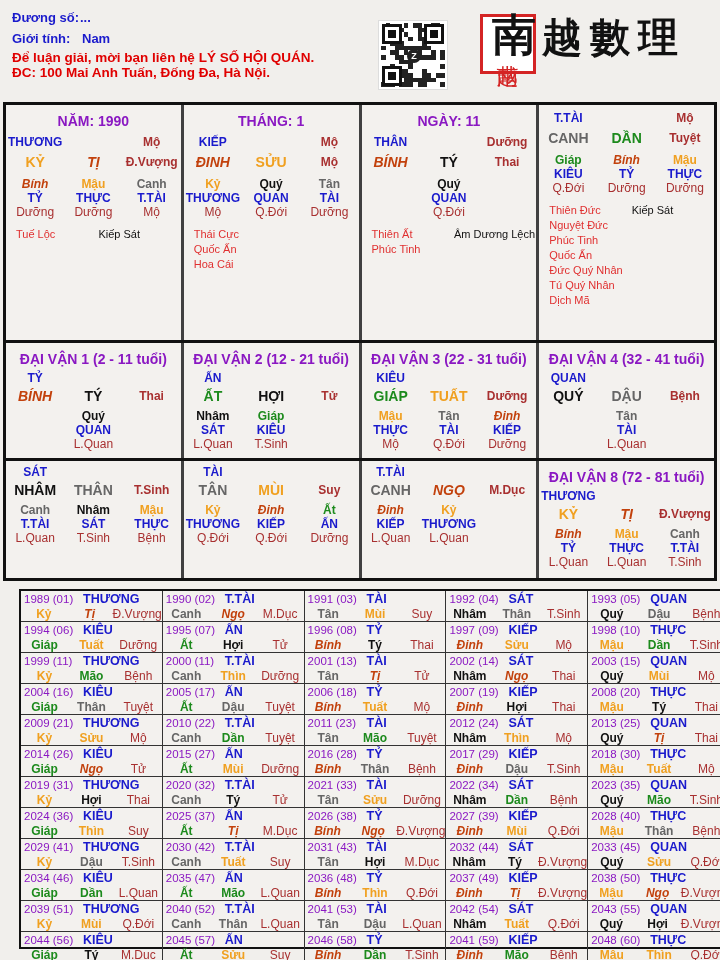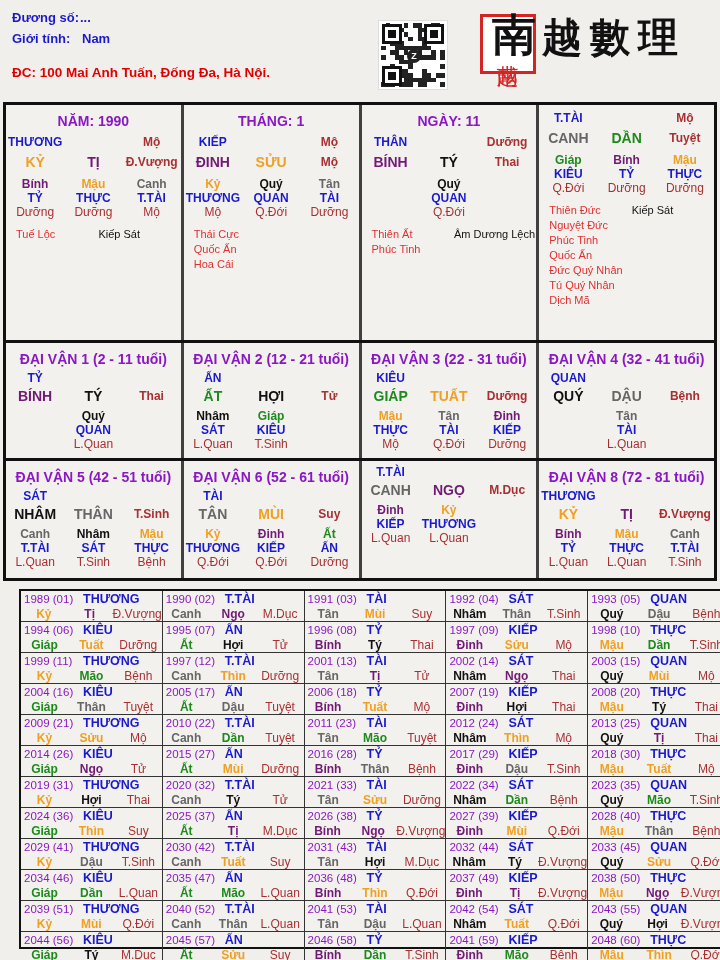--- a/index.html
+++ b/index.html
@@ -39,21 +39,21 @@
   .row2 .ptitle, .row3 .ptitle { font-size: 14px; margin-top: 8px; }
   .cols3 { display: grid; grid-template-columns: 1fr 1fr 1fr; text-align: center; }
   .cell { font-size: 12px; font-weight: bold; min-height: 14px; line-height: 14px; }
   .cell.big { font-size: 14px; line-height: 22px; }
   .stars { display: grid; grid-template-columns: 1fr 1fr; margin-top: 8px; padding-left: 10px; font-size: 11px; line-height: 15px; }
   .star-red { color: #e03030; }
   .star-black { color: #111; }
 
   .c-blue { color: #1a1acc; }
   .c-orange { color: #f0a020; }
-  .c-red { color: #701a75; }
+  .c-red { color: #c2410c; font-style: italic; }
   .c-brown { color: #a83030; }
   .c-gray { color: #666666; }
   .c-black { color: #111; }
   .c-green { color: #1c8a1c; }
   .c-dred { color: #a83030; font-weight: normal; }
 
   
   .years { position: absolute; left: 19px; top: 589px; width: 713px; height: 360px; border: 2px solid #111; display: grid; grid-template-columns: repeat(5, 1fr); grid-template-rows: repeat(12, 1fr); background: #f3f1ee; }
   .yc { border-right: 1px solid #333; border-bottom: 1px solid #333; position: relative; font-size: 12px; }
   .yc:nth-child(5n) { border-right: none; }
@@ -68,20 +68,21 @@
 </head>
 <body>
 
 <div class="header">
   <div class="hdr-line hdr-blue" style="top:10px;">
     <span class="hdr-label">Đương số:</span><span style="margin-left:-2px">...</span>
   </div>
   <div class="hdr-line hdr-blue" style="top:31px;">
     <span class="hdr-label">Giới tính:</span><span>Nam</span>
   </div>
+  <div class="hdr-line hdr-red" style="top:50px;">Để luận giải, mời bạn liên hệ LÝ SỐ HỘI QUÁN.</div>
   <div class="hdr-line hdr-red" style="top:65px;">ĐC: 100 Mai Anh Tuấn, Đống Đa, Hà Nội.</div>
 
   <div class="qr">
     <div class="qr-grid">
         <span style="background: transparent;"></span>
         <span style="background: rgb(34, 34, 34);"></span>
         <span style="background: transparent;"></span>
         <span style="background: transparent;"></span>
         <span style="background: transparent;"></span>
         <span style="background: rgb(34, 34, 34);"></span>
@@ -543,21 +544,20 @@
         </div>
         <div class="cols3">
           <div class="cell c-dred"></div>
           <div class="cell c-dred">L.Quan</div>
           <div class="cell c-dred"></div>
         </div>
       </div>
     </div>
   <div class="pillar-row row3" id="row3">
       <div class="pillar">
-        <div class="ptitle">ĐẠI VẬN 5 (42 - 51 tuổi)</div>
         <div class="cols3" style="margin-top: 4px;">
           <div class="cell c-blue">SÁT</div>
         </div>
         <div class="cols3">
           <div class="cell big c-black">NHÂM</div>
           <div class="cell big c-gray">THÂN</div>
           <div class="cell c-brown" style="line-height: 22px;">T.Sinh</div>
         </div>
         <div class="cols3" style="margin-top: 2px;">
           <div class="cell c-gray">Canh</div>
@@ -569,21 +569,20 @@
           <div class="cell c-blue">SÁT</div>
           <div class="cell c-blue">THỰC</div>
         </div>
         <div class="cols3">
           <div class="cell c-dred">L.Quan</div>
           <div class="cell c-dred">T.Sinh</div>
           <div class="cell c-dred">Bệnh</div>
         </div>
       </div>
       <div class="pillar">
-        <div class="ptitle">ĐẠI VẬN 6 (52 - 61 tuổi)</div>
         <div class="cols3" style="margin-top: 4px;">
           <div class="cell c-blue">TÀI</div>
         </div>
         <div class="cols3">
           <div class="cell big c-gray">TÂN</div>
           <div class="cell big c-orange">MÙI</div>
           <div class="cell c-brown" style="line-height: 22px;">Suy</div>
         </div>
         <div class="cols3" style="margin-top: 2px;">
           <div class="cell c-orange">Kỷ</div>
@@ -772,21 +771,21 @@
         <span class="ygod c-blue">THƯƠNG</span>
       </div>
       <div class="ybody">
         <span class="c-orange">Kỷ</span>
         <span class="c-green">Mão</span>
         <span class="cs">Bệnh</span>
       </div>
     </div>
     <div class="yc">
       <div class="yhead">
-        <span class="yyear">1997 (12)</span>
+        <span class="yyear">2000 (11)</span>
         <span class="ygod c-blue">T.TÀI</span>
       </div>
       <div class="ybody">
         <span class="c-gray">Canh</span>
         <span class="c-orange">Thìn</span>
         <span class="cs">Dưỡng</span>
       </div>
     </div>
     <div class="yc">
       <div class="yhead">

